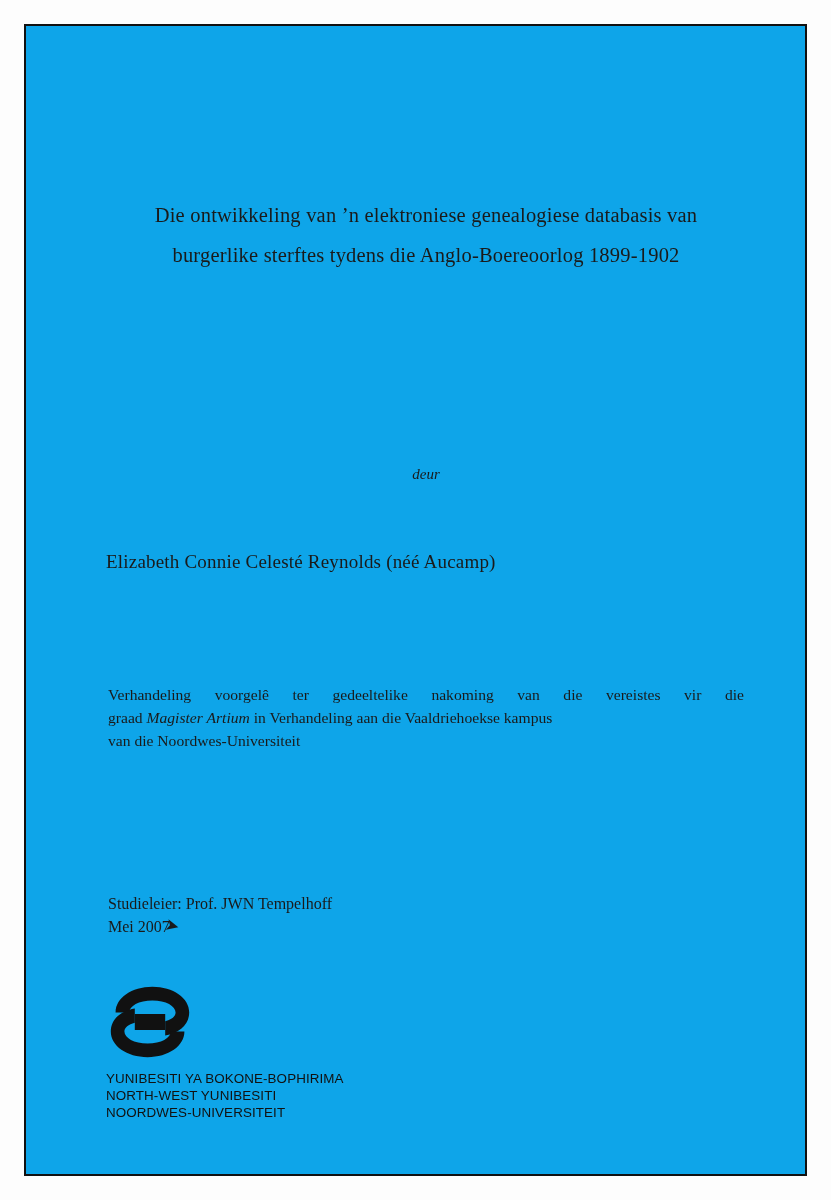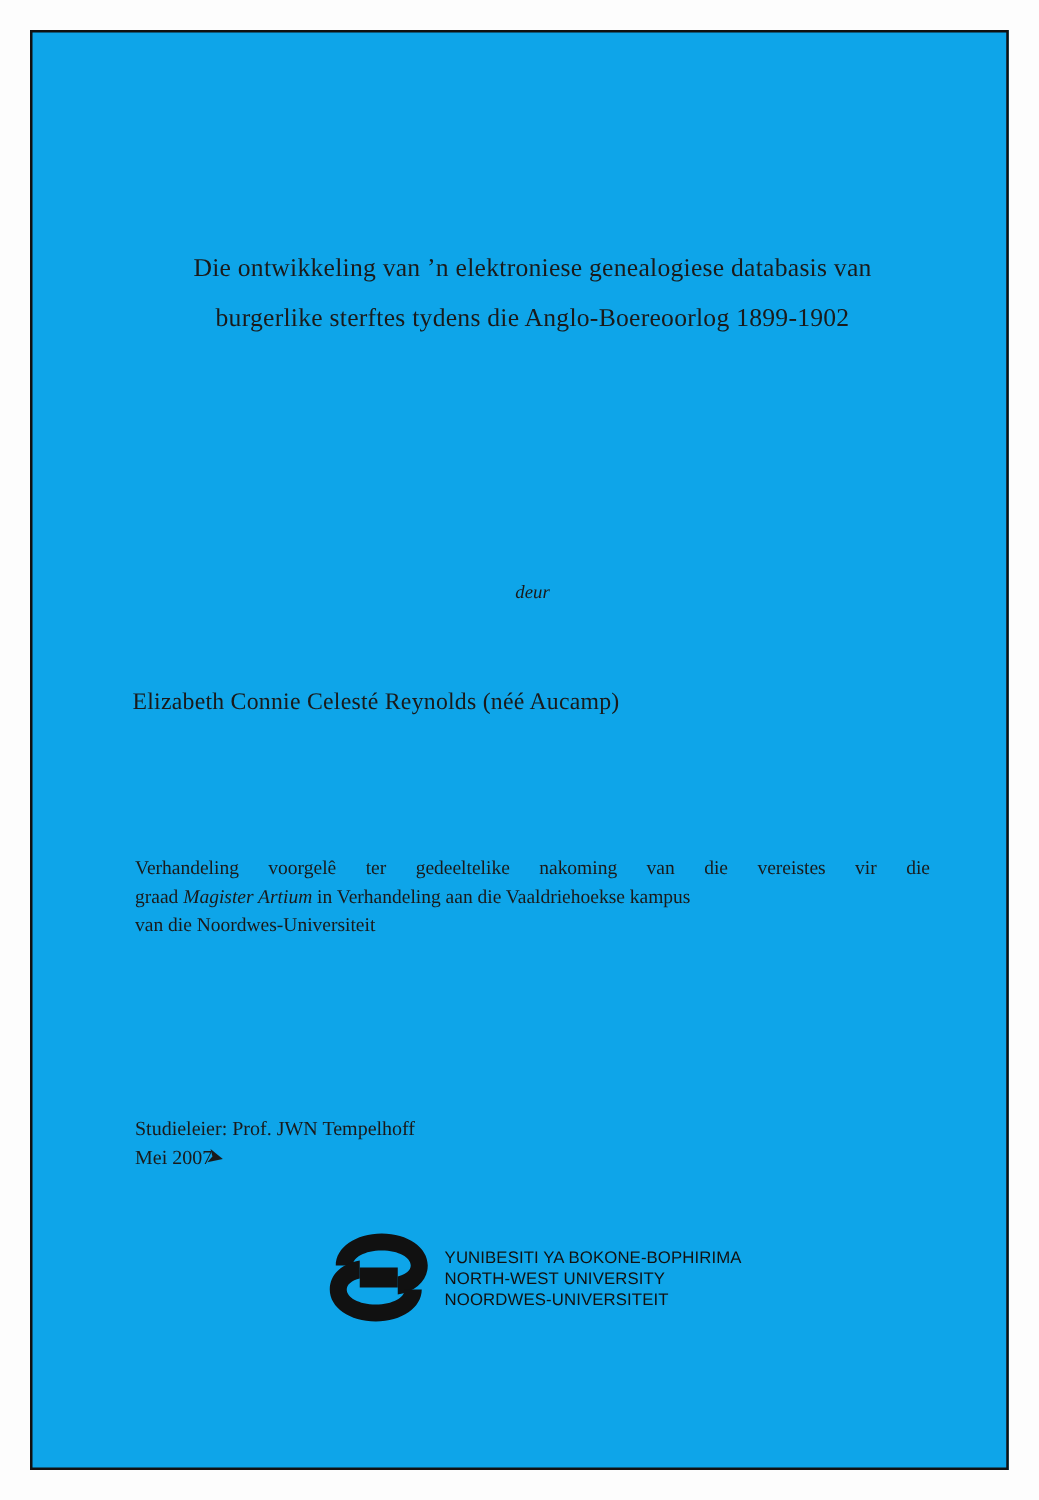--- a/index.html
+++ b/index.html
@@ -107,23 +107,24 @@
     right: -9px;
     top: -1px;
     font-size: 17px;
     transform: rotate(14deg);
   }
 
   
   .logo-row {
     margin-top: 46px;
     display: flex;
-    align-items: center;
+    align-items: flex-start;
     justify-content: center;
     gap: 9px;
+    flex-direction: column;
   }
   .logo-mark {
     width: 88px;
     height: 74px;
     flex: 0 0 auto;
   }
   .logo-text {
     font-family: "Liberation Sans", sans-serif;
     font-size: 13.4px;
     line-height: 1.27;
@@ -163,20 +164,20 @@
       <div class="logo-row">
         <svg class="logo-mark" viewBox="0 0 110 92" aria-hidden="true">
           <g fill="#111">
             <path d="M58 2 C84 2 104 16 104 34 C104 49 92 60 74 63 L74 45 C82 43 87 39 87 34 C87 26 75 19 58 19 C41 19 29 26 29 34 L12 34 C12 16 32 2 58 2 Z"></path>
             <path d="M52 90 C26 90 6 76 6 58 C6 43 18 32 36 29 L36 47 C28 49 23 53 23 58 C23 66 35 73 52 73 C69 73 81 66 81 58 L98 58 C98 76 78 90 52 90 Z"></path>
             <rect x="36" y="36" width="38" height="20"></rect>
           </g>
         </svg>
         <div class="logo-text">
           <span>YUNIBESITI YA BOKONE-BOPHIRIMA</span>
-          <span>NORTH-WEST UNIVERSITY</span>
+          <span>NORTH-WEST YUNIBESITI</span>
           <span>NOORDWES-UNIVERSITEIT</span>
         </div>
       </div>
 
     </div>
   </div>
 </div>
 
 </body></html>

